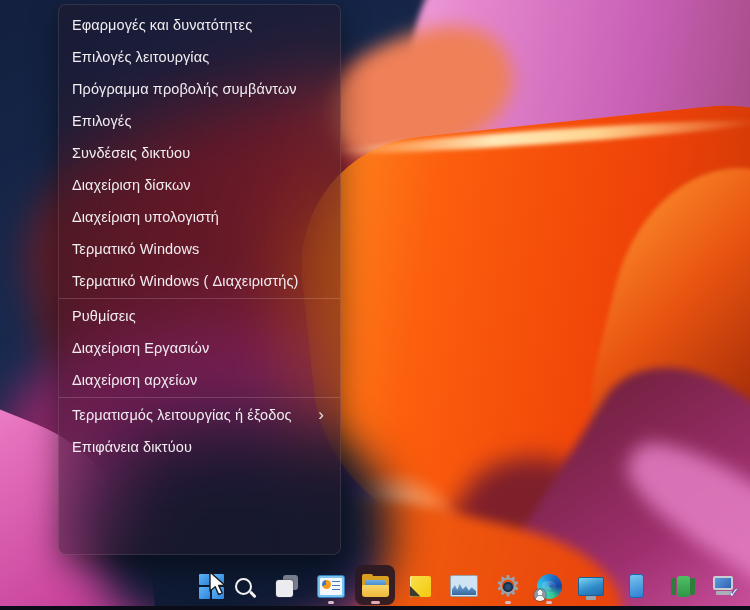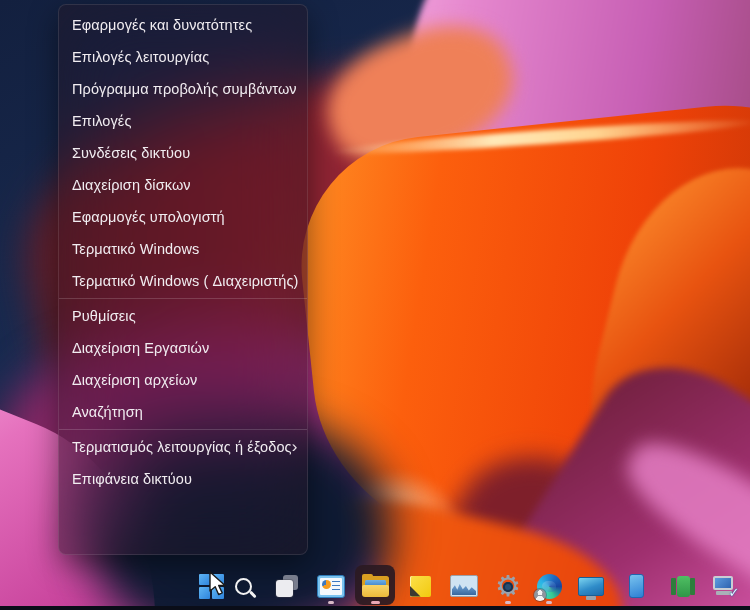--- a/index.html
+++ b/index.html
@@ -44,21 +44,21 @@
     transform:rotate(32deg);filter:blur(9px);background:#e57ec4;opacity:.85;}
   .wp-magenta-bottom{left:245px;top:535px;width:130px;height:90px;border-radius:50%;
     background:#c2459a;filter:blur(14px);}
   .wp-pink-bottomleft{left:-190px;top:420px;width:350px;height:420px;
     border-radius:30% 70% 50% 50%;transform:rotate(22deg);
     background:linear-gradient(125deg,#f6a3dc 0%,#e571bd 22%,#c8439c 55%,#8e2a72 85%);}
   .wp-navy-cover{left:90px;top:420px;width:300px;height:220px;border-radius:45%;
     background:#0e1a33;filter:blur(22px);}
   
   .menu{
-    position:absolute;left:58px;top:4px;width:250px;height:551px;z-index:5;
+    position:absolute;left:58px;top:4px;width:283px;height:551px;z-index:5;
     background:rgba(38,22,30,0.42);
     backdrop-filter:blur(36px) saturate(130%);
     -webkit-backdrop-filter:blur(36px) saturate(130%);
     border:1px solid rgba(255,255,255,0.10);
     border-radius:8px;box-sizing:border-box;
     box-shadow:0 10px 30px rgba(0,0,0,0.45);
     padding:4px 0 5px 0;
   }
   .menu-item{
     height:32px;display:flex;align-items:center;justify-content:space-between;
@@ -178,42 +178,39 @@
   <div class="menu-item">
     <span class="mi-label">Επιλογές</span>
   </div>
   <div class="menu-item">
     <span class="mi-label">Συνδέσεις δικτύου</span>
   </div>
   <div class="menu-item">
     <span class="mi-label">Διαχείριση δίσκων</span>
   </div>
   <div class="menu-item">
-    <span class="mi-label">Εφαρμογές υπολογιστή</span>
+    <span class="mi-label">Διαχείριση υπολογιστή</span>
   </div>
   <div class="menu-item">
     <span class="mi-label">Τερματικό Windows</span>
   </div>
   <div class="menu-item">
     <span class="mi-label">Τερματικό Windows ( Διαχειριστής)</span>
   </div>
 
   <div class="menu-sep"></div>
 
   <div class="menu-item">
     <span class="mi-label">Ρυθμίσεις</span>
   </div>
   <div class="menu-item">
     <span class="mi-label">Διαχείριση Εργασιών</span>
   </div>
   <div class="menu-item">
     <span class="mi-label">Διαχείριση αρχείων</span>
-  </div>
-  <div class="menu-item">
-    <span class="mi-label">Αναζήτηση</span>
   </div>
 
   <div class="menu-sep"></div>
 
   <div class="menu-item">
     <span class="mi-label">Τερματισμός λειτουργίας ή έξοδος</span>
     <span class="mi-chevron">›</span>
   </div>
   <div class="menu-item">
     <span class="mi-label">Επιφάνεια δικτύου</span>

